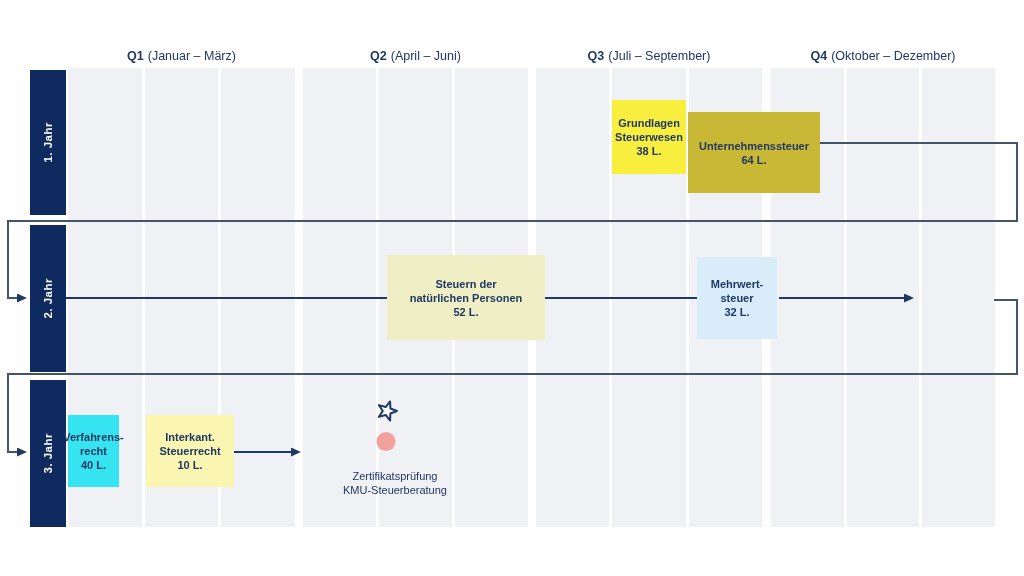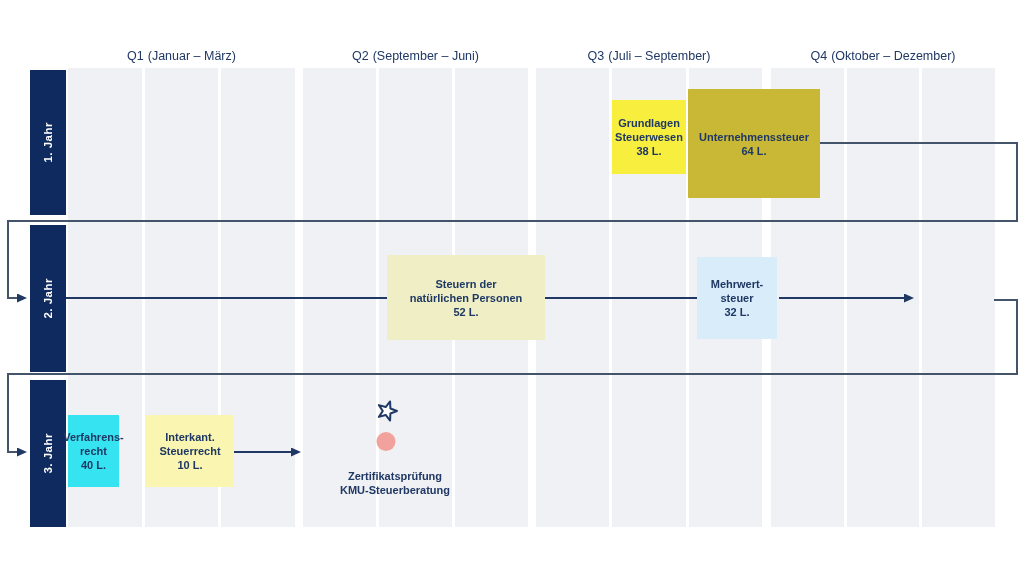--- a/index.html
+++ b/index.html
@@ -17,21 +17,21 @@
     --milestone_dot:#F2A29C;
   }
   *{box-sizing:border-box;margin:0;padding:0}
   html,body{width:1024px;height:576px;background:#fff;overflow:hidden}
   body{font-family:"Liberation Sans",sans-serif;position:relative}
   .canvas{position:absolute;left:0;top:0;width:1024px;height:576px}
 
   
   .qlabel{position:absolute;top:49px;height:16px;text-align:center;
           font-size:12.5px;color:var(--navy_text);white-space:nowrap}
-  .qlabel .q{font-weight:400;margin-right:4px}
+  .qlabel .q{font-weight:700;margin-right:4px}
 
   
   .quarter{position:absolute;top:68px;height:459px;display:flex;gap:3px}
   .col{flex:1;background:var(--column_bg)}
 
   
   .yearbar{position:absolute;left:30px;width:36px;background:var(--year_bar);
            display:flex;align-items:center;justify-content:center}
   .yearbar span{writing-mode:vertical-rl;transform:rotate(180deg);
                 color:#fff;font-weight:700;font-size:11.5px;letter-spacing:.5px;white-space:nowrap}
@@ -41,30 +41,30 @@
 
   
   .course{position:absolute;z-index:4;display:flex;flex-direction:column;
           align-items:center;justify-content:center;text-align:center;
           color:var(--navy_text);font-weight:700;font-size:11px;line-height:14px}
   .course .course-name{white-space:pre-line}
   .course .course-lessons{white-space:nowrap}
 
   
   .milestone-caption{position:absolute;left:315px;top:469px;width:160px;z-index:4;
-          text-align:center;color:var(--navy_text);font-weight:700;font-size:11px;
+          text-align:center;color:var(--navy_text);font-weight:400;font-size:11px;
           line-height:14px;white-space:pre-line}
 </style>
 </head>
 <body>
 
 <div class="canvas">
 
   <div class="qlabel" style="left:68px;width:227px"><span class="q">Q1</span><span>(Januar – März)</span></div>
-  <div class="qlabel" style="left:303px;width:225px"><span class="q">Q2</span><span>(September – Juni)</span></div>
+  <div class="qlabel" style="left:303px;width:225px"><span class="q">Q2</span><span>(April – Juni)</span></div>
   <div class="qlabel" style="left:536px;width:226px"><span class="q">Q3</span><span>(Juli – September)</span></div>
   <div class="qlabel" style="left:771px;width:224px"><span class="q">Q4</span><span>(Oktober – Dezember)</span></div>
 
   <div class="quarter" style="left:68px;width:227px">
     <div class="col"></div>
       <div class="col"></div>
       <div class="col"></div>
   </div>
   <div class="quarter" style="left:303px;width:225px">
     <div class="col"></div>
@@ -112,21 +112,21 @@
       <polygon points="0,-10 2.47,-3.40 9.51,-3.09 3.99,1.30 5.88,8.09 0,4.2 -5.88,8.09 -3.99,1.30 -9.51,-3.09 -2.47,-3.40" fill="#ffffff" stroke="var(--navy_text)" stroke-width="2" stroke-linejoin="round"></polygon>
     </g>
     <circle cx="386" cy="441.5" r="9.5" fill="var(--milestone_dot)"></circle>
   </svg>
 
   <div class="course" style="left:612px;top:100px;width:74px;height:74px;background:var(--course_grundlagen)">
     <div class="course-name">Grundlagen
 Steuerwesen</div>
     <div class="course-lessons">38 L.</div>
   </div>
-  <div class="course" style="left:688px;top:89px;width:132px;height:109px;background:var(--course_unternehmenssteuer)">
+  <div class="course" style="left:688px;top:112px;width:132px;height:81px;background:var(--course_unternehmenssteuer)">
     <div class="course-name">Unternehmenssteuer</div>
     <div class="course-lessons">64 L.</div>
   </div>
   <div class="course" style="left:387px;top:255px;width:158px;height:85px;background:var(--course_steuern_np)">
     <div class="course-name">Steuern der
 natürlichen Personen</div>
     <div class="course-lessons">52 L.</div>
   </div>
   <div class="course" style="left:697px;top:257px;width:80px;height:82px;background:var(--course_mehrwertsteuer)">
     <div class="course-name">Mehrwert-

